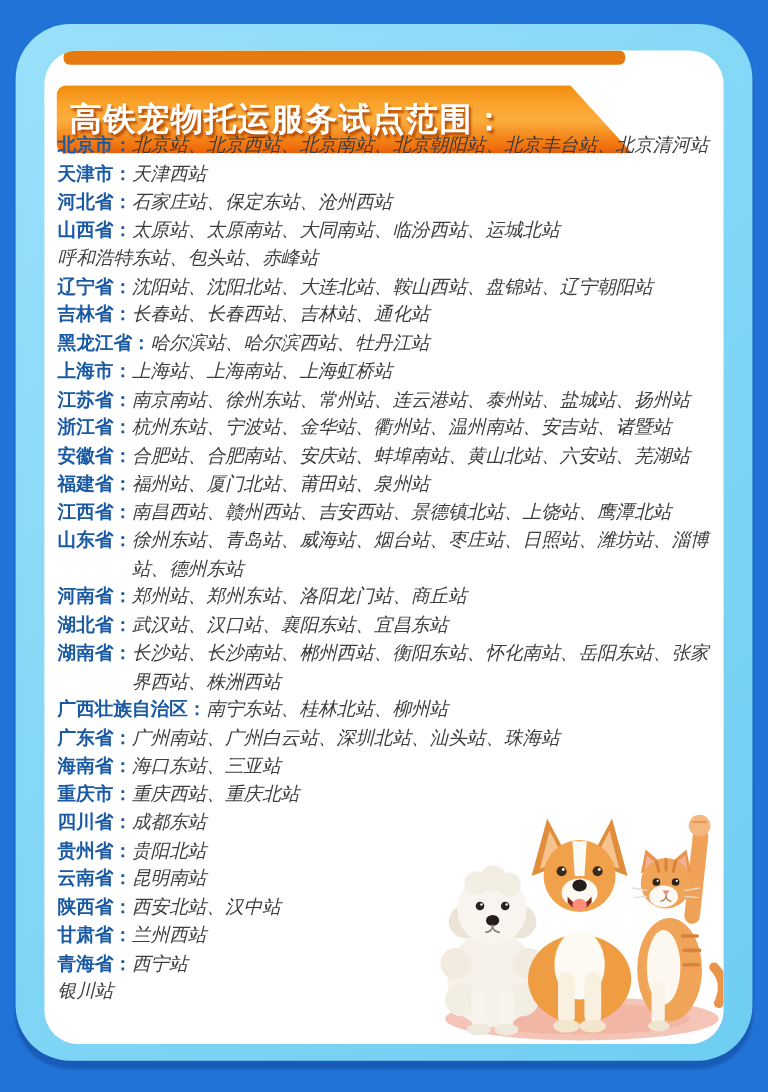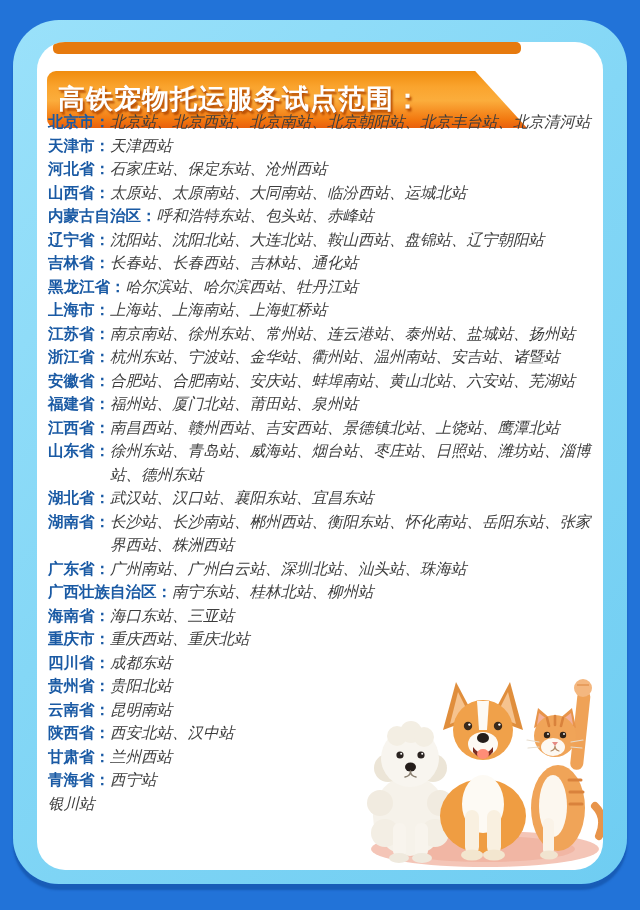--- a/index.html
+++ b/index.html
@@ -83,21 +83,20 @@
           </div>
           <div class="row">
             <span class="lbl">河北省：</span>
             <span class="sta">石家庄站、保定东站、沧州西站</span>
           </div>
           <div class="row">
             <span class="lbl">山西省：</span>
             <span class="sta">太原站、太原南站、大同南站、临汾西站、运城北站</span>
           </div>
           <div class="row">
-            <span class="lbl">内蒙古自治区：</span>
             <span class="sta">呼和浩特东站、包头站、赤峰站</span>
           </div>
           <div class="row">
             <span class="lbl">辽宁省：</span>
             <span class="sta">沈阳站、沈阳北站、大连北站、鞍山西站、盘锦站、辽宁朝阳站</span>
           </div>
           <div class="row">
             <span class="lbl">吉林省：</span>
             <span class="sta">长春站、长春西站、吉林站、通化站</span>
           </div>
@@ -127,34 +126,38 @@
           </div>
           <div class="row">
             <span class="lbl">江西省：</span>
             <span class="sta">南昌西站、赣州西站、吉安西站、景德镇北站、上饶站、鹰潭北站</span>
           </div>
           <div class="row">
             <span class="lbl">山东省：</span>
             <span class="sta">徐州东站、青岛站、威海站、烟台站、枣庄站、日照站、潍坊站、淄博站、德州东站</span>
           </div>
           <div class="row">
+            <span class="lbl">河南省：</span>
+            <span class="sta">郑州站、郑州东站、洛阳龙门站、商丘站</span>
+          </div>
+          <div class="row">
             <span class="lbl">湖北省：</span>
             <span class="sta">武汉站、汉口站、襄阳东站、宜昌东站</span>
           </div>
           <div class="row">
             <span class="lbl">湖南省：</span>
             <span class="sta">长沙站、长沙南站、郴州西站、衡阳东站、怀化南站、岳阳东站、张家界西站、株洲西站</span>
           </div>
           <div class="row">
+            <span class="lbl">广西壮族自治区：</span>
+            <span class="sta">南宁东站、桂林北站、柳州站</span>
+          </div>
+          <div class="row">
             <span class="lbl">广东省：</span>
             <span class="sta">广州南站、广州白云站、深圳北站、汕头站、珠海站</span>
-          </div>
-          <div class="row">
-            <span class="lbl">广西壮族自治区：</span>
-            <span class="sta">南宁东站、桂林北站、柳州站</span>
           </div>
           <div class="row">
             <span class="lbl">海南省：</span>
             <span class="sta">海口东站、三亚站</span>
           </div>
           <div class="row">
             <span class="lbl">重庆市：</span>
             <span class="sta">重庆西站、重庆北站</span>
           </div>
           <div class="row">

